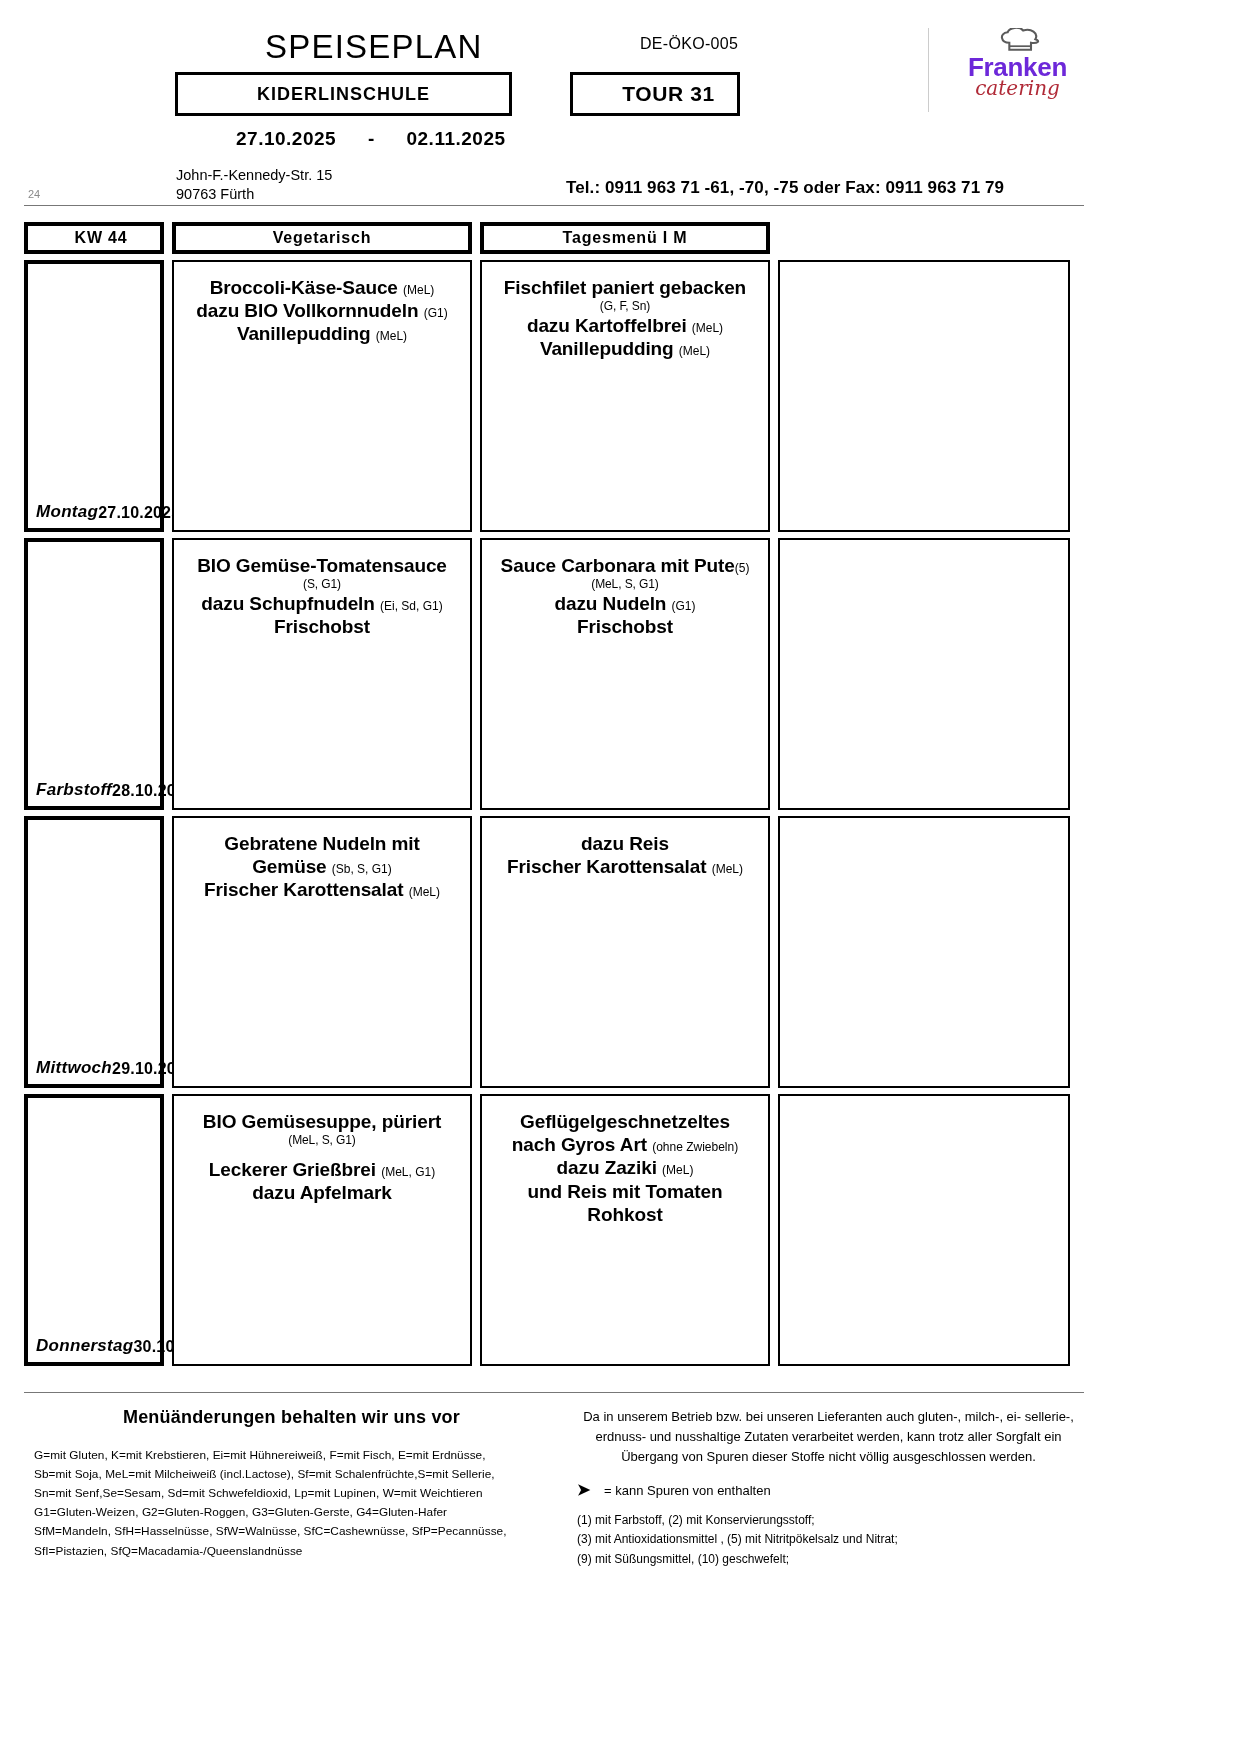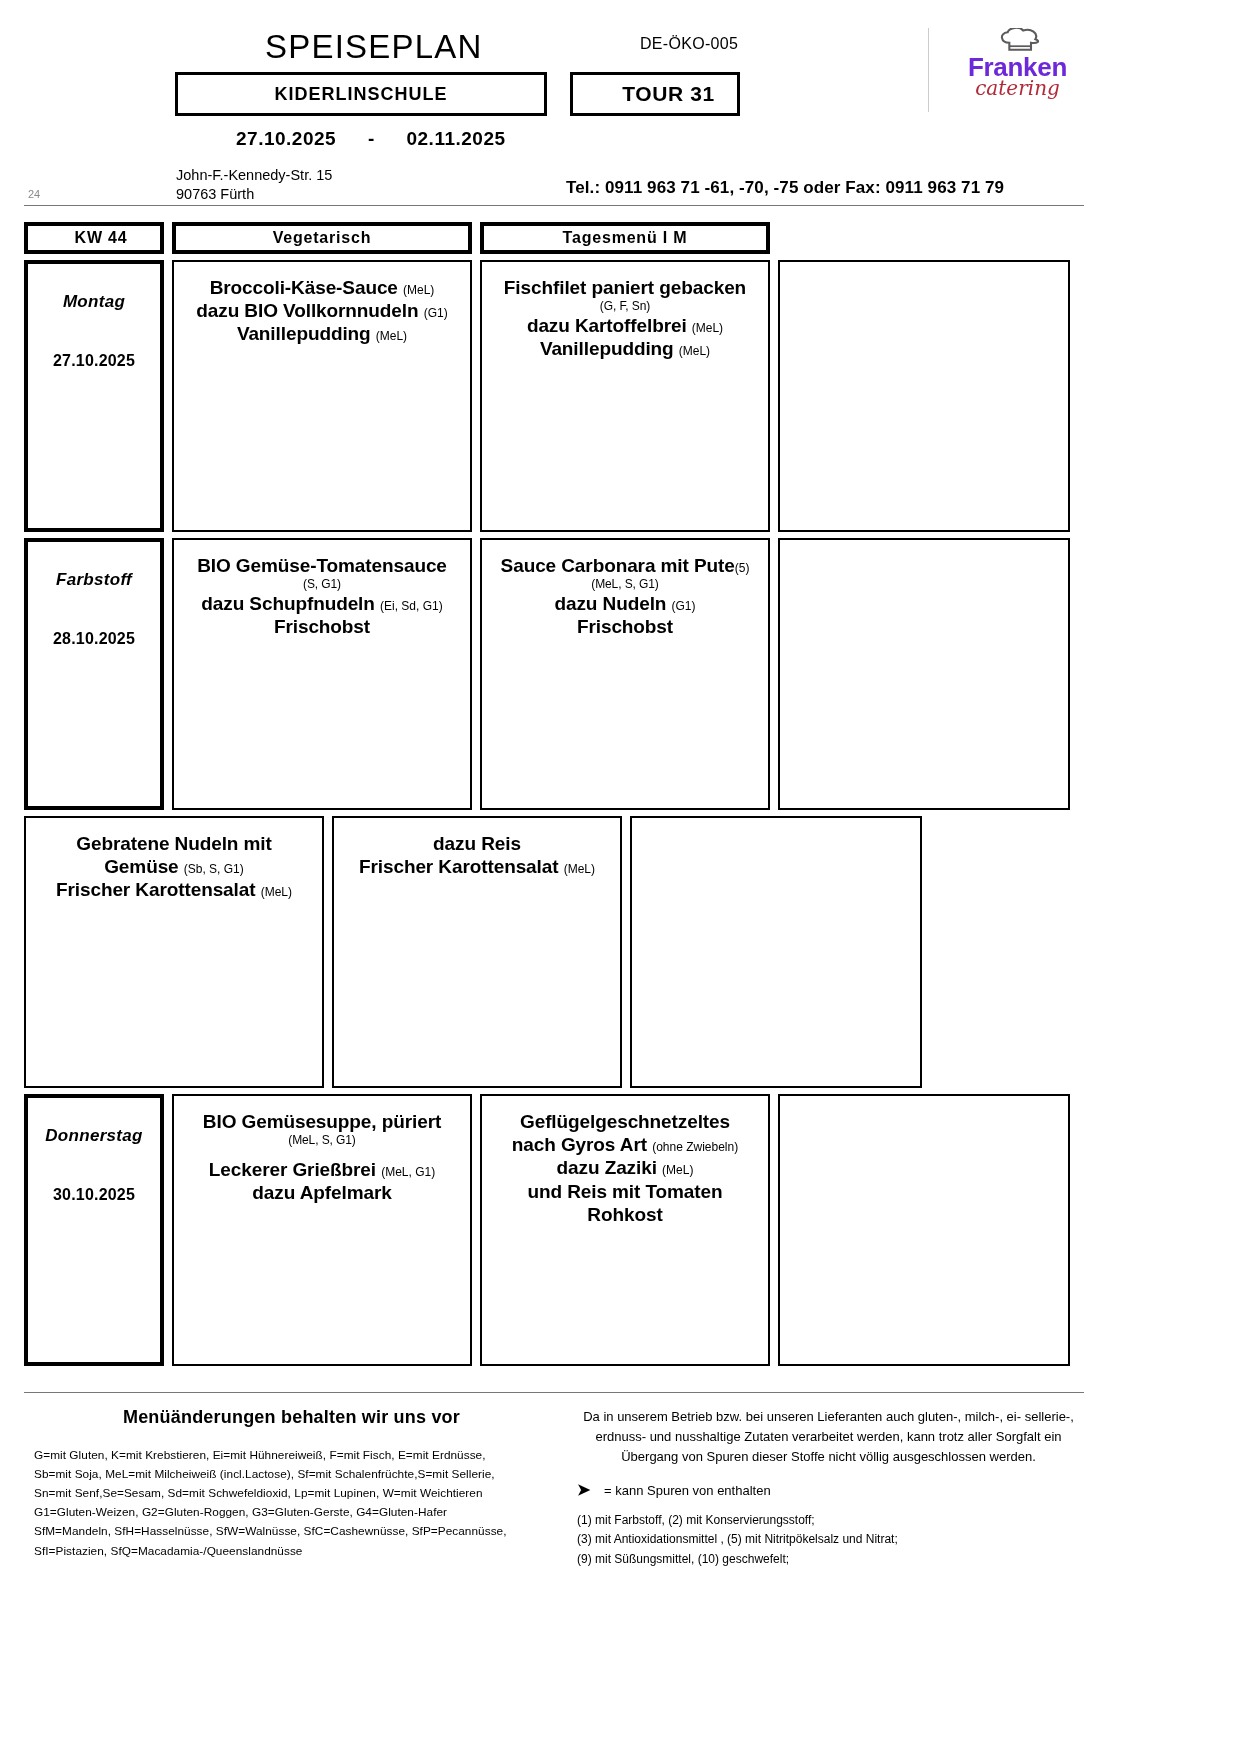--- a/index.html
+++ b/index.html
@@ -40,21 +40,21 @@
     position: absolute;
     left: 640px;
     top: 35px;
     font-size: 16px;
     letter-spacing: 0.3px;
   }
   .school-box {
     position: absolute;
     left: 175px;
     top: 72px;
-    width: 372px;
+    width: 337px;
     height: 44px;
     border: 3px solid #000;
     box-sizing: border-box;
     display: flex;
     align-items: center;
     justify-content: center;
     font-size: 18px;
     font-weight: bold;
     letter-spacing: 1px;
   }
@@ -208,22 +208,22 @@
 
   
   .brow .cell {
     height: 272px;
     padding: 14px 8px 6px 8px;
     text-align: center;
   }
   .brow .col-day {
     border-width: 4px;
     display: flex;
-    flex-direction: column;
-    align-items: center;
+    flex-direction: row;
+    align-items: flex-end;
     padding-top: 28px;
   }
   .day-name {
     font-size: 17px;
     font-weight: bold;
     font-style: italic;
     letter-spacing: 0.3px;
   }
   .day-date {
     font-size: 16px;
@@ -432,20 +432,24 @@
           <span class="alg">(G1)</span>
         </div>
         <div class="dish">
           <span>Frischobst</span>
         </div>
       </div>
       <div class="cell col-extra"></div>
     </div>
 
     <div class="row brow">
+      <div class="cell col-day">
+        <div class="day-name">Mittwoch</div>
+        <div class="day-date">29.10.2025</div>
+      </div>
       <div class="cell col-veg">
         <div class="dish">
           <span>Gebratene Nudeln mit</span>
         </div>
         <div class="dish">
           <span>Gemüse</span>
           <span class="alg">(Sb, S, G1)</span>
         </div>
         <div class="dish">
           <span>Frischer Karottensalat</span>

